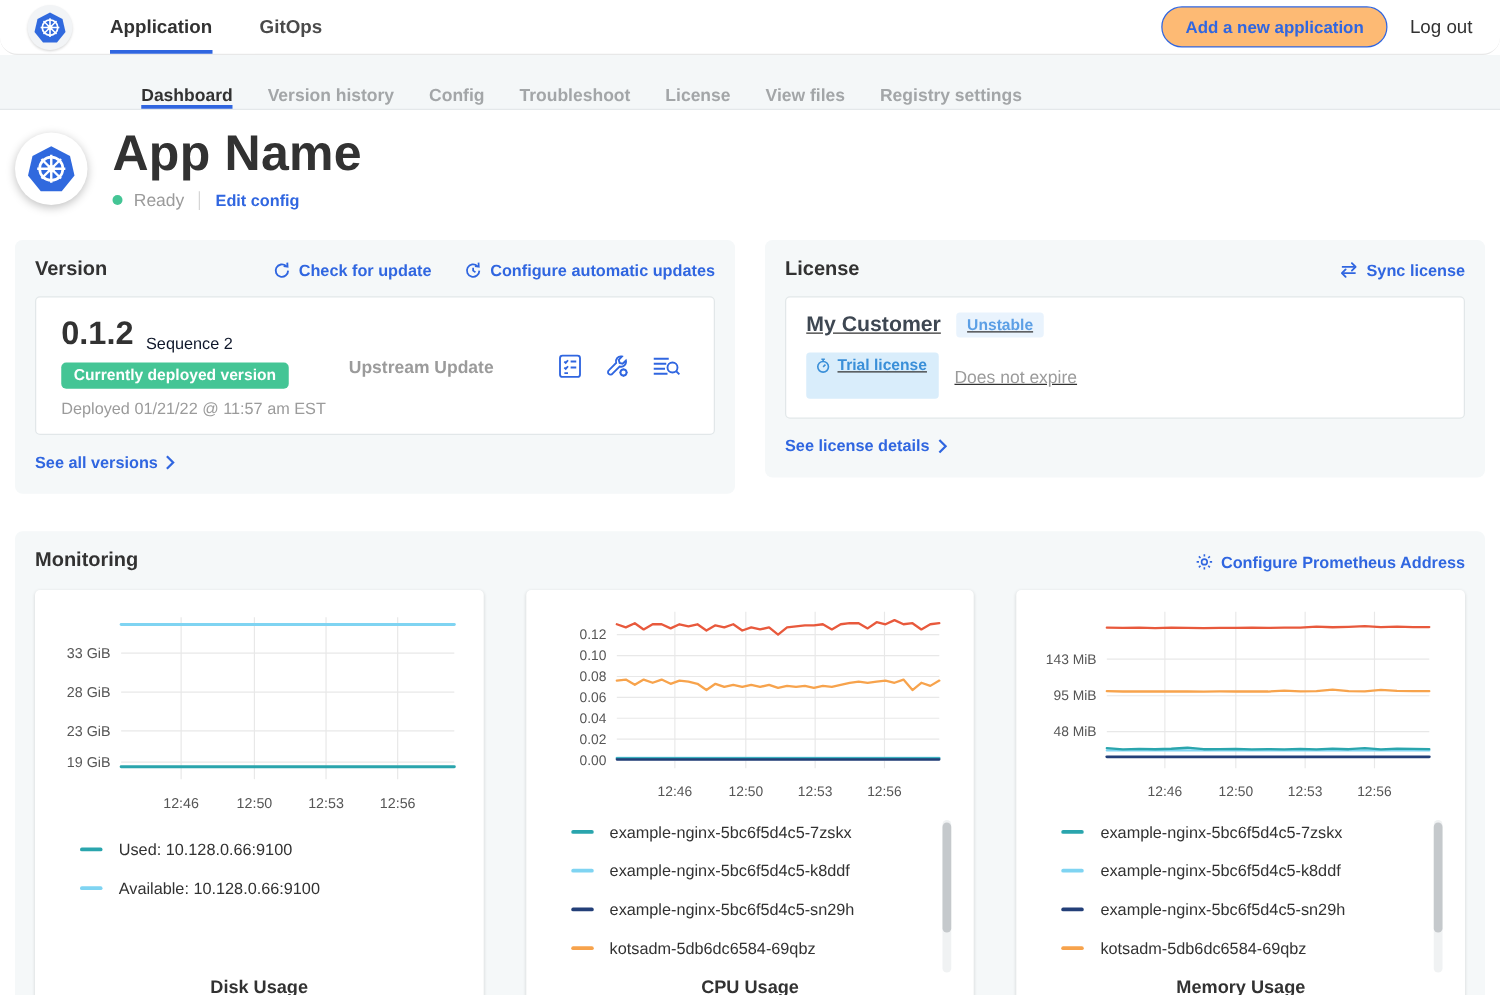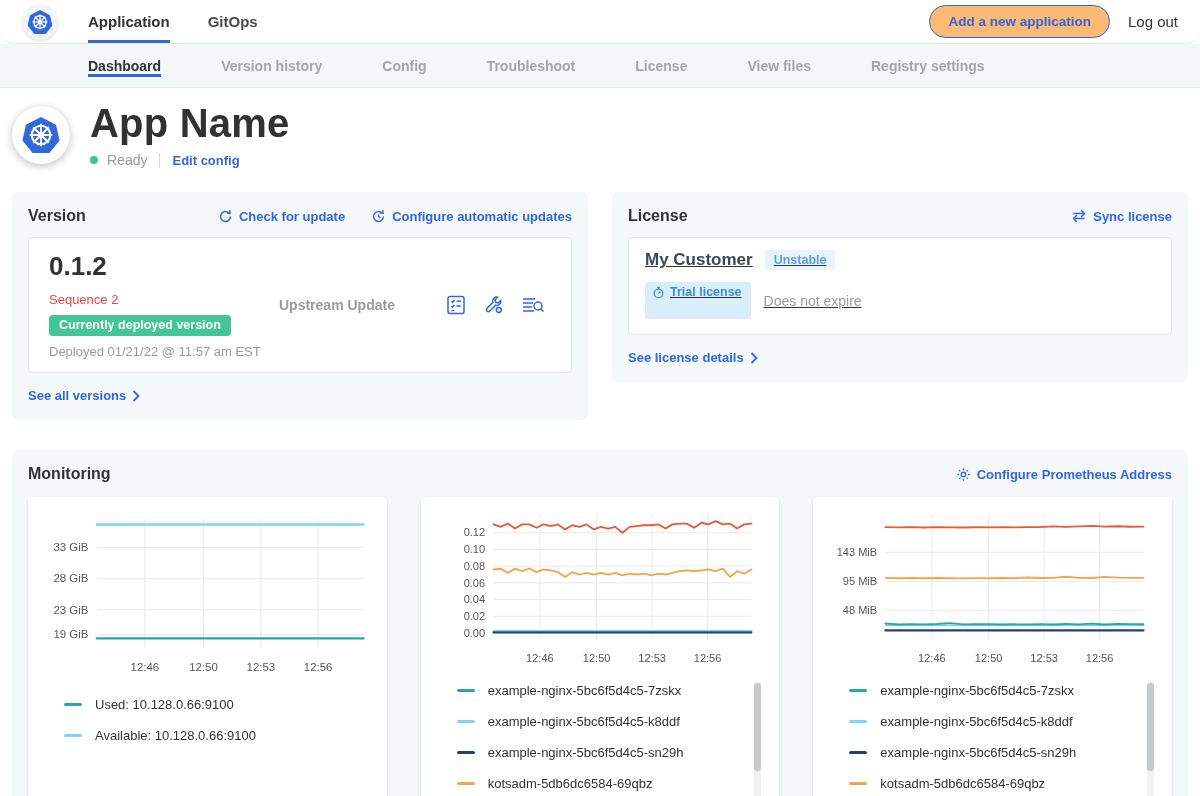--- a/index.html
+++ b/index.html
@@ -11,21 +11,21 @@
   .brand { display:flex; align-items:center; margin-right:30px; }
   .brand-badge { width:36px; height:36px; border-radius:50%; background:#f2f4f6; display:flex; align-items:center; justify-content:center; box-shadow:0 1px 2px rgba(0,0,0,.15); }
   .topnav-tabs { display:flex; gap:38px; }
   .top-tab { display:flex; align-items:center; font-size:15px; font-weight:700; color:#4a4a4a; border-bottom:3px solid transparent; padding-top:3px; cursor:pointer; }
   .top-tab.active { color:#323232; border-bottom-color:#3066e0; }
   .topnav-right { margin-left:auto; display:flex; align-items:center; gap:18px; }
   .add-app-btn { border:1px solid #3066e0; color:#3066e0; background:#fdba74; font-weight:700; font-size:13.5px; padding:8px 18px; border-radius:18px; cursor:pointer; font-family:inherit; }
   .logout { font-size:15px; color:#323232; cursor:pointer; }
 
   
-  .subnav { height:44px; background:#f4f7f8; border-bottom:1px solid #e4e8ea; display:flex; align-items:center; padding-left:88px; gap:60px; }
+  .subnav { height:44px; background:#f4f7f8; border-bottom:1px solid #e4e8ea; display:flex; align-items:flex-end; padding-left:113px; gap:28px; }
   .sub-item { display:flex; align-items:center; font-size:14px; font-weight:600; color:#a3a6a8; border-bottom:3px solid transparent; padding-top:3px; cursor:pointer; white-space:nowrap; }
   .sub-item.active { color:#323232; border-bottom-color:#3066e0; }
 
   
   .app-header { display:flex; align-items:center; gap:20px; padding:13px 24px 14px 12px; }
   .app-logo { width:58px; height:58px; border-radius:50%; background:#fff; box-shadow:0 2px 8px rgba(0,0,0,.25); display:flex; align-items:center; justify-content:center; }
   .app-title { font-size:40px; font-weight:700; color:#323232; letter-spacing:.2px; }
   .status-row { display:flex; align-items:center; gap:9px; margin-top:6px; }
   .status-dot { width:8px; height:8px; border-radius:50%; background:#44c595; }
   .status-text { font-size:14px; color:#9b9b9b; }
@@ -37,23 +37,23 @@
   .panel { background:#f5f8f9; border-radius:6px; padding:15px 16px 16px 16px; }
   .panel-head { display:flex; align-items:center; }
   .panel-title { font-size:16px; font-weight:800; color:#323232; }
   .panel-links { margin-left:auto; display:flex; gap:26px; }
   .inner-card { background:#fff; border:1px solid #e2e7e9; border-radius:4px; margin-top:12px; }
   .version-panel { flex:1; }
   .license-panel { flex:1; }
 
   .version-body { display:flex; align-items:center; padding:13px 20px; }
   .ver-left { min-width:230px; }
-  .ver-number-row { display:flex; align-items:flex-start; gap:10px;flex-direction:column; }
+  .ver-number-row { display:flex; align-items:flex-end; gap:10px; }
   .ver-number { font-size:26px; font-weight:800; color:#323232; }
-  .ver-seq { font-size:13px; color:#ef4444; }
+  .ver-seq { font-size:13px; color:#0f172a; }
   .deployed-badge { display:inline-block; margin-top:8px; background:#44c595; color:#fff; font-size:12.5px; font-weight:700; padding:3px 10px 4px; border-radius:4px; }
   .deployed-at { margin-top:8px; font-size:13px; color:#9b9b9b; }
   .ver-source { flex:1; text-align:left; font-size:14px; font-weight:700; color:#9b9b9b; }
   .ver-icons { display:flex; gap:16px; color:#3066e0; padding-right:6px; }
   .icon-btn { cursor:pointer; display:flex; align-items:center; }
   .panel-footer-link { margin-top:13px; }
 
   .license-body { padding:12px 16px 15px;text-decoration:underline; }
   .cust-row { display:flex; align-items:center; gap:12px; }
   .cust-name { font-size:17px; font-weight:700; color:#3e4752; }

